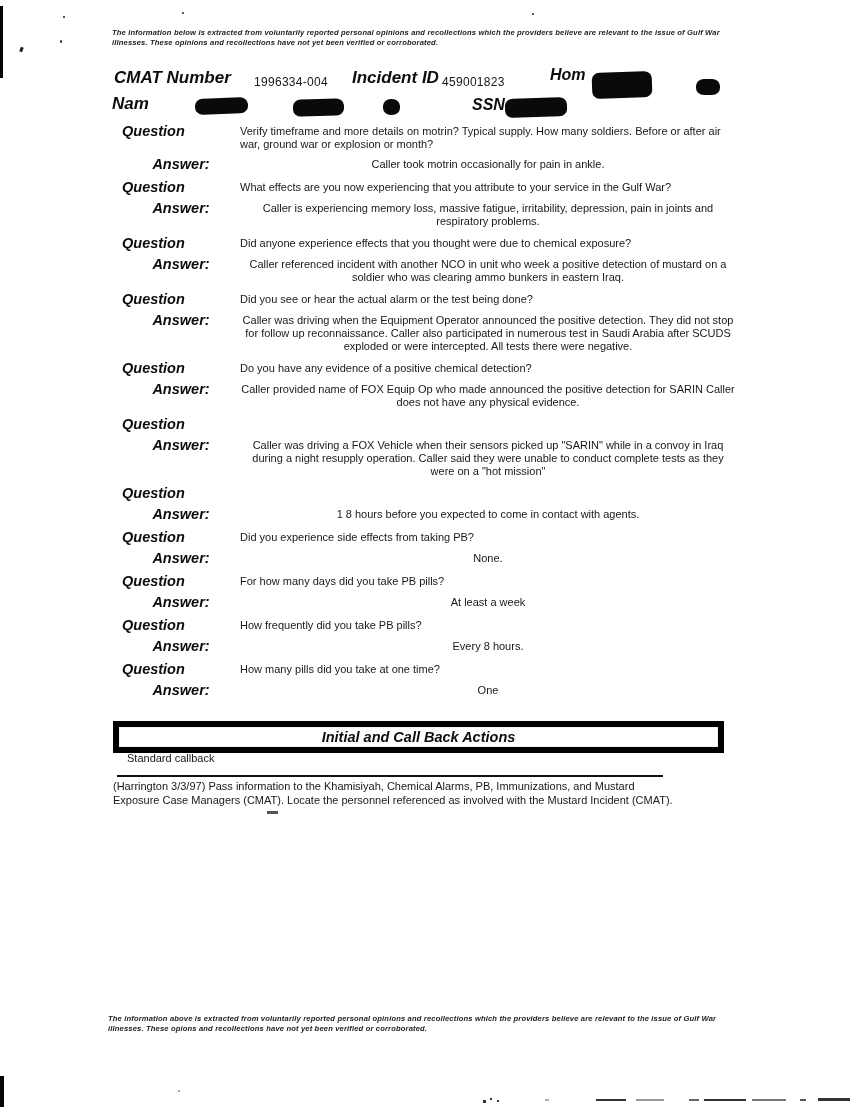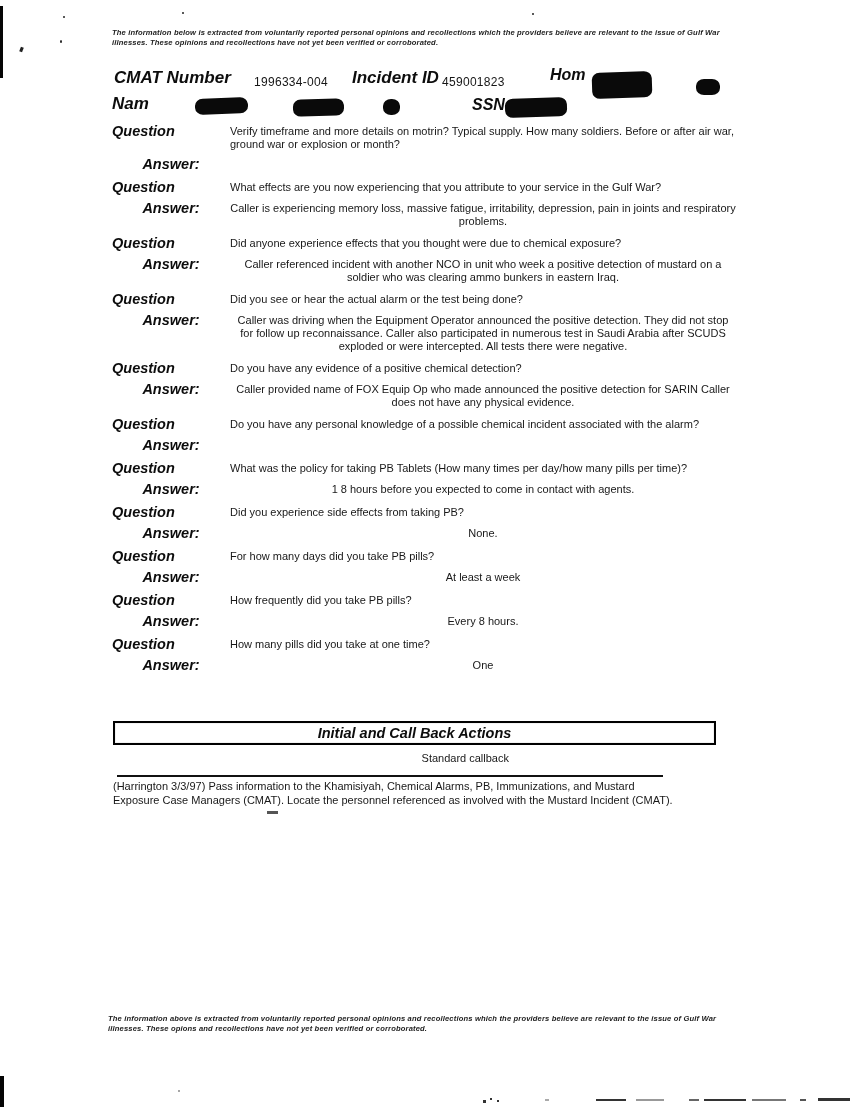--- a/index.html
+++ b/index.html
@@ -48,44 +48,45 @@
 
   
   .qa{left:112px;top:124px;width:624px;}
   .qa-row{display:flex;margin-bottom:6px;}
   .qa-row.arow{margin-bottom:8px;text-align:center;}
   .qlabel,.alabel{
     width:118px;flex:0 0 118px;
     font-style:italic;font-weight:bold;
     font-size:14.5px;line-height:15px;
     color:#0d0d0d;
+    margin-left:10px;
   }
   .qtext{
     flex:1;
     font-size:11px;line-height:13px;
     color:#181818;
     padding-top:1px;
     max-width:506px;
   }
 
   
   .actions-box{
     left:113px;top:721px;width:599px;height:20px;
-    border:2px solid #000000;
+    border:6px solid #000000;
     text-align:center;
     box-shadow:0 0 0 1px #f2f2f2 inset;
   }
   .actions-title{
     font-style:italic;font-weight:bold;
     font-size:14.5px;line-height:20px;color:#0d0d0d;
   }
   .body-text{
     font-size:11px;line-height:13.5px;color:#181818;
   }
-  .standard{left:109px;top:752px;width:400px;text-align:right;}
+  .standard{left:127px;top:752px;width:400px;}
   .rule{left:117px;top:775px;width:546px;height:2px;background:#111;}
   .note{left:113px;top:780px;width:566px;}
 
   
   .edge{background:#050505;}
   .speck{position:absolute;background:#222;border-radius:50%;}
   .dash{position:absolute;background:#333;}
 </style>
 </head>
 <body>
@@ -110,20 +111,21 @@
 </div>
 
 <div class="abs qa">
 
   <div class="qa-row">
     <div class="qlabel">Question</div>
     <div class="qtext">Verify timeframe and more details on motrin?  Typical supply.  How many soldiers.  Before or after air war, ground war or explosion or month?</div>
   </div>
   <div class="qa-row arow">
     <div class="alabel">Answer:</div>
+    <div class="qtext">Caller took motrin occasionally for pain in ankle.</div>
   </div>
 
   <div class="qa-row">
     <div class="qlabel">Question</div>
     <div class="qtext">What effects are you now experiencing that you attribute to your service in the Gulf War?</div>
   </div>
   <div class="qa-row arow">
     <div class="alabel">Answer:</div>
     <div class="qtext">Caller is experiencing memory loss, massive fatigue, irritability, depression, pain in joints and respiratory problems.</div>
   </div>
@@ -150,29 +152,28 @@
     <div class="qlabel">Question</div>
     <div class="qtext">Do you have any evidence of a positive chemical detection?</div>
   </div>
   <div class="qa-row arow">
     <div class="alabel">Answer:</div>
     <div class="qtext">Caller provided name of FOX Equip Op who made announced the positive detection for SARIN Caller does not have any physical evidence.</div>
   </div>
 
   <div class="qa-row">
     <div class="qlabel">Question</div>
-    <div class="qtext">Do you have any personal knowledge of a possible chemical incident associated with the alarm?</div>
-  </div>
-  <div class="qa-row arow">
-    <div class="alabel">Answer:</div>
-  </div>
-
-  <div class="qa-row">
-    <div class="qlabel">Question</div>
-    <div class="qtext">What was the policy for taking PB Tablets (How many times per day/how many pills per time)?</div>
+  </div>
+  <div class="qa-row arow">
+    <div class="alabel">Answer:</div>
+    <div class="qtext">Caller was driving a FOX Vehicle when their sensors picked up "SARIN" while in a convoy in Iraq during a night resupply operation.  Caller said they were unable to conduct complete tests as they were on a "hot mission"</div>
+  </div>
+
+  <div class="qa-row">
+    <div class="qlabel">Question</div>
   </div>
   <div class="qa-row arow">
     <div class="alabel">Answer:</div>
     <div class="qtext">1 8 hours before you expected to come in contact with agents.</div>
   </div>
 
   <div class="qa-row">
     <div class="qlabel">Question</div>
     <div class="qtext">Did you experience side effects from taking PB?</div>
   </div>

